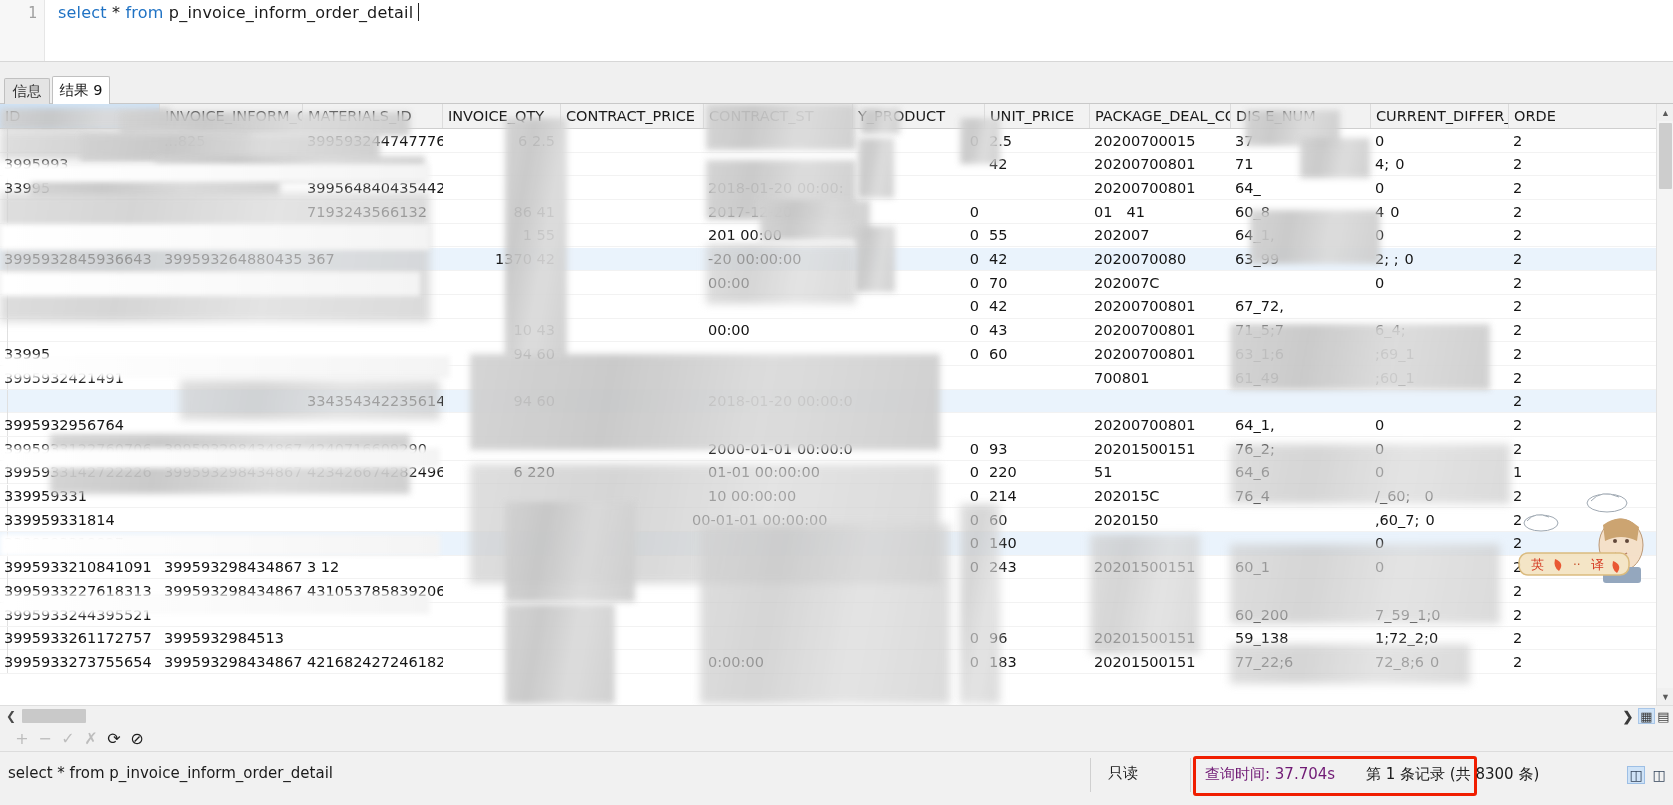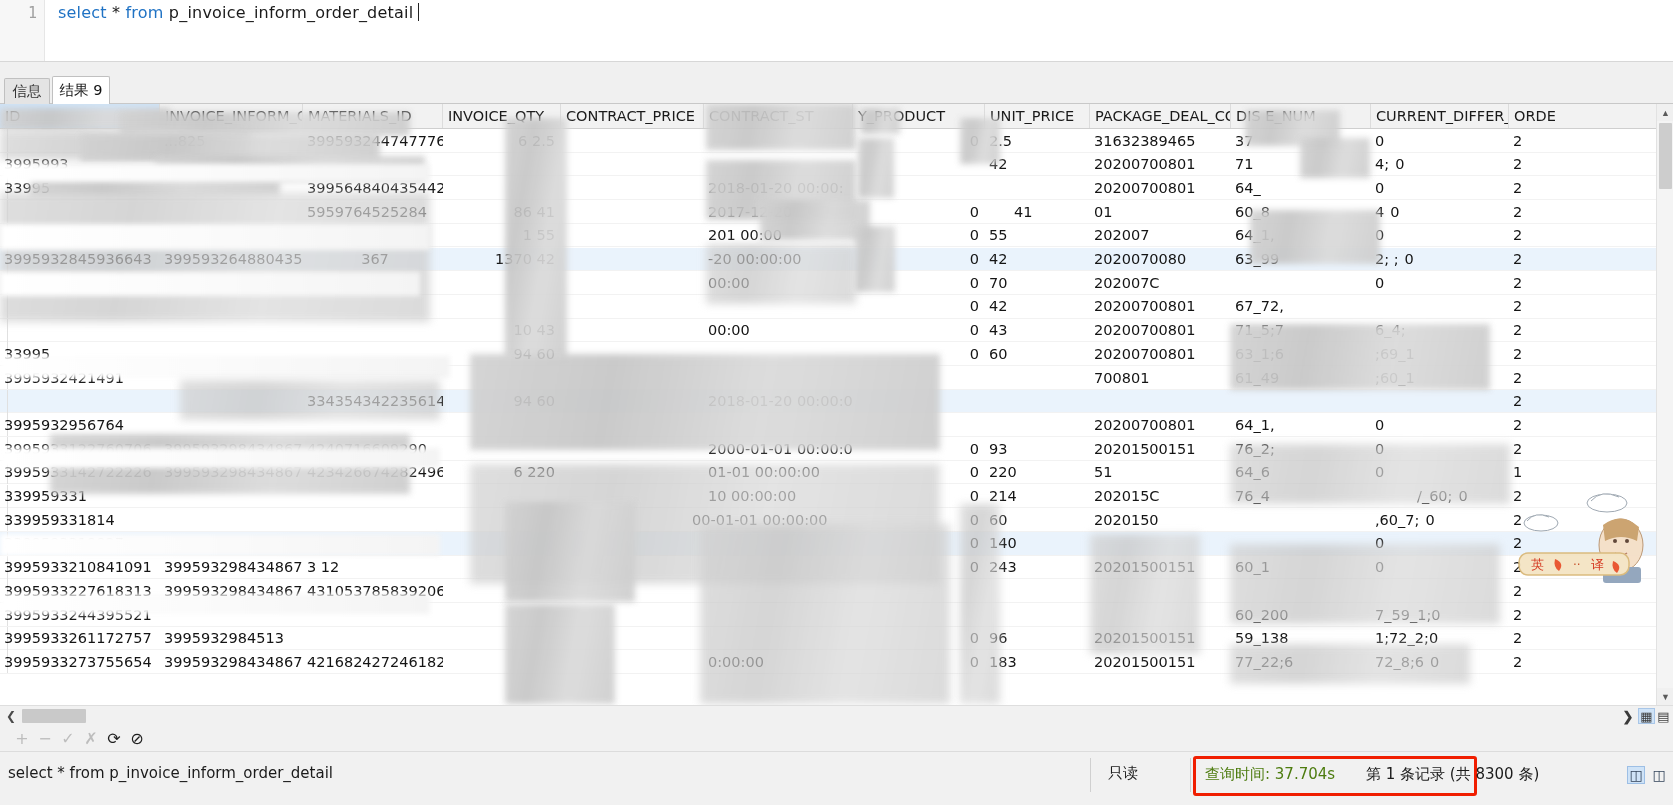--- a/index.html
+++ b/index.html
@@ -195,21 +195,21 @@
     position: absolute; left: 1108px; top: 12px;
     font-size: 15px; color: #1b1b1b;
     font-family: "DejaVu Sans", sans-serif;
   }
   .sb-highlight {
     position: absolute; left: 1193px; top: 4px; width: 284px; height: 40px;
     border: 3px solid #f01e00; border-radius: 3px;
   }
   .sb-time {
     position: absolute; left: 1205px; top: 13px;
-    font-size: 15px; color: #4d7c0f; white-space: nowrap;
+    font-size: 15px; color: #701a75; white-space: nowrap;
     font-family: "DejaVu Sans", sans-serif;
   }
   .sb-record {
     position: absolute; left: 1366px; top: 13px;
     font-size: 15px; color: #1b1b1b; white-space: nowrap;
     font-family: "DejaVu Sans", sans-serif;
   }
   .sb-panelbtn {
     position: absolute; top: 14px; width: 18px; height: 18px;
     display: flex; align-items: center; justify-content: center;
@@ -293,21 +293,21 @@
         </div>
         <div class="cell num" style="left: 561px; width: 143px;"></div>
         <div class="cell txt" style="left: 704px; width: 149px;"></div>
         <div class="cell num" style="left: 853px; width: 132px;">
           <span>0</span>
         </div>
         <div class="cell txt" style="left: 985px; width: 105px;">
           <span>2.5</span>
         </div>
         <div class="cell txt" style="left: 1090px; width: 141px;">
-          <span>31632389465</span>
+          <span>20200700015</span>
         </div>
         <div class="cell txt" style="left: 1231px; width: 140px;">
           <span>37</span>
         </div>
         <div class="cell txt" style="left: 1371px; width: 138px;">
           <span>0</span>
         </div>
         <div class="cell txt" style="left: 1509px; width: 148px;">
           <span>2</span>
         </div>
@@ -367,33 +367,33 @@
         </div>
         <div class="cell txt" style="left: 1509px; width: 148px;">
           <span>2</span>
         </div>
       </div>
       <div class="row" style="top: 71.1px;">
         <div class="rowmark"></div>
         <div class="cell txt" style="left: 0px; width: 160px;"></div>
         <div class="cell txt" style="left: 160px; width: 143px;"></div>
         <div class="cell txt" style="left: 303px; width: 140px;">
-          <span>5959764525284</span>
+          <span>7193243566132</span>
         </div>
         <div class="cell num" style="left: 443px; width: 118px;">
           <span>86 41</span>
         </div>
         <div class="cell num" style="left: 561px; width: 143px;"></div>
         <div class="cell txt" style="left: 704px; width: 149px;">
           <span>2017-12-20</span>
         </div>
         <div class="cell num" style="left: 853px; width: 132px;">
           <span>0</span>
         </div>
-        <div class="cell txt" style="left: 1010px; width: 105px;">
+        <div class="cell txt" style="left: 1040px; width: 105px; justify-content: flex-end;">
           <span>41</span>
         </div>
         <div class="cell txt" style="left: 1090px; width: 141px;">
           <span>01</span>
         </div>
         <div class="cell txt" style="left: 1231px; width: 140px;">
           <span>60_8</span>
         </div>
         <div class="cell txt" style="left: 1371px; width: 138px;">
           <span style="margin-right: 6px;">4</span>
@@ -435,21 +435,21 @@
         </div>
       </div>
       <div class="row alt" style="top: 118.5px;">
         <div class="rowmark"></div>
         <div class="cell txt" style="left: 0px; width: 160px;">
           <span>3995932845936643</span>
         </div>
         <div class="cell txt" style="left: 160px; width: 143px;">
           <span>3995932648804354</span>
         </div>
-        <div class="cell txt" style="left: 303px; width: 140px; justify-content: center;">
+        <div class="cell txt" style="left: 303px; width: 140px;">
           <span>367</span>
         </div>
         <div class="cell num" style="left: 443px; width: 118px;">
           <span>1370 42</span>
         </div>
         <div class="cell num" style="left: 561px; width: 143px;"></div>
         <div class="cell txt" style="left: 704px; width: 149px;">
           <span>-20 00:00:00</span>
         </div>
         <div class="cell num" style="left: 853px; width: 132px;">
@@ -750,21 +750,21 @@
         </div>
         <div class="cell txt" style="left: 985px; width: 105px;">
           <span>214</span>
         </div>
         <div class="cell txt" style="left: 1090px; width: 141px;">
           <span>202015C</span>
         </div>
         <div class="cell txt" style="left: 1231px; width: 140px;">
           <span>76_4</span>
         </div>
-        <div class="cell txt" style="left: 1413px; width: 138px;">
+        <div class="cell txt" style="left: 1371px; width: 138px; gap: 8px;">
           <span style="margin-right: 6px;">/_60;</span>
           <span>0</span>
         </div>
         <div class="cell txt" style="left: 1509px; width: 148px;">
           <span>2</span>
         </div>
       </div>
       <div class="row" style="top: 379.2px;">
         <div class="rowmark"></div>
         <div class="cell txt" style="left: 0px; width: 160px;">

